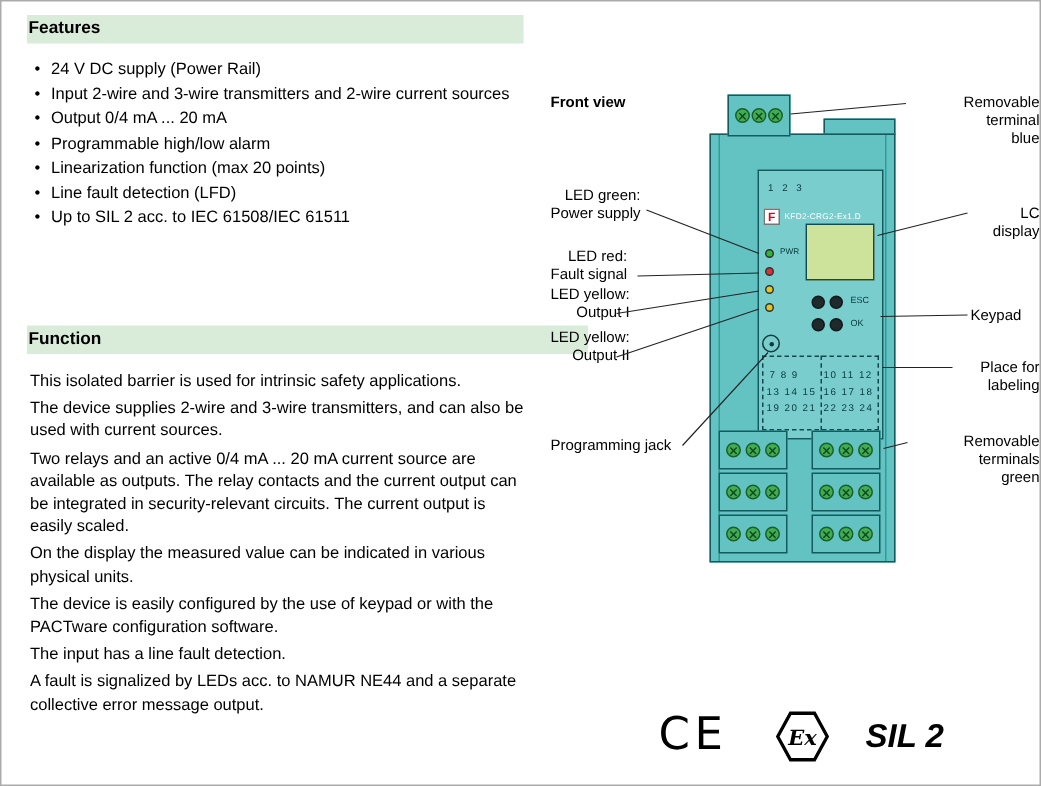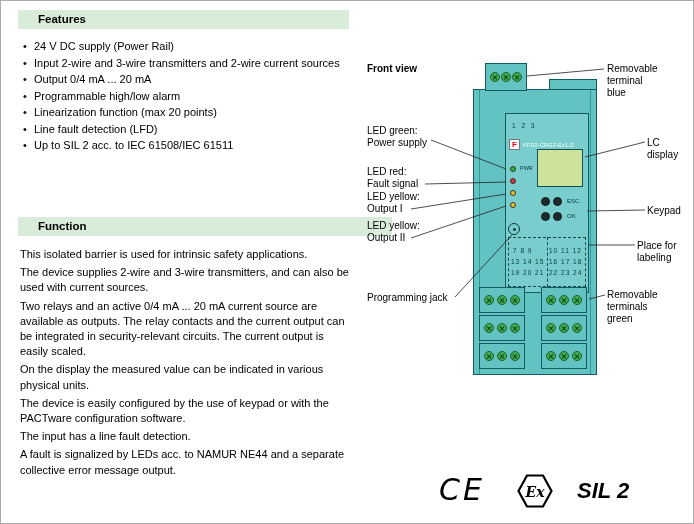--- a/index.html
+++ b/index.html
@@ -4,38 +4,38 @@
 <style>
   * { margin:0; padding:0; box-sizing:border-box; }
   html,body { background:#ffffff; }
   .page {
     position:relative; width:694px; height:524px; background:#fff;
     border:1px solid #ababab; overflow:hidden;
     font-family:"Liberation Sans", sans-serif; color:#000;
   }
   .section-header {
     position:absolute; height:19px; background:var(--heading-bg,#d9ecd9);
-    font-size:11.5px; font-weight:bold; padding:3px 20px;
+    font-size:11.5px; font-weight:bold; padding:3px 1px;
   }
   #features-header { left:17px; top:9px;  width:331px; }
   #function-header { left:17px; top:216px; width:374px; }
   #assembly-header { left:360px; top:9px; width:323px; }
 
   #features-list { position:absolute; left:22px; top:38px; width:324px;
     list-style:none; font-size:11px; line-height:15.5px; }
   #features-list li { position:relative; padding-left:11px; margin-bottom:1px; }
   #features-list li::before { content:"\2022"; position:absolute; left:0; }
 
   #function-paragraphs { position:absolute; left:19px; top:246px; width:330px;
     font-size:11px; line-height:15.2px; }
   #function-paragraphs p { margin:0 0 3px 0; }
   a.doc-link { color:#000; text-decoration:underline; cursor:pointer; }
 
   
-  .diagram-label { position:absolute; font-size:10px; line-height:12px; }
+  .diagram-label { position:absolute; font-size:10px; line-height:12px;text-align:right; }
   .diagram-label.bold { font-weight:bold; }
 
   .device-body { position:absolute; left:472px; top:88px; width:124px; height:286px;
     background:var(--device-teal,#63c3c3); border:1px solid #135b5e; }
   .edge-line { position:absolute; width:1px; background:#2f9c9c; }
   .top-step { position:absolute; left:548px; top:78px; width:48px; height:11px;
     background:var(--device-teal,#63c3c3); border:1px solid #135b5e; }
 
   .terminal-block { position:absolute; background:var(--device-teal,#63c3c3);
     border:1px solid #135b5e; display:flex; align-items:center;
@@ -70,21 +70,21 @@
   .label-area { position:absolute; left:507px; top:236px; width:78px; height:50px;
     border:1px dashed #11494c; }
   .label-area-divider { position:absolute; left:546px; top:236px; width:0; height:50px;
     border-left:1px dashed #11494c; }
   .term-num { position:absolute; font-size:6.5px; color:#07393c;
     letter-spacing:1px; white-space:nowrap; }
 
   .leaders { position:absolute; left:0; top:0; pointer-events:none; }
 
   .ce-mark { position:absolute; left:438px; top:471px; font-size:30px;
-    letter-spacing:3px; font-family:"DejaVu Sans", sans-serif;font-style:italic; }
+    letter-spacing:3px; font-family:"DejaVu Sans", sans-serif; }
   .ex-mark { position:absolute; left:516px; top:473px; }
   .sil-mark { position:absolute; left:576px; top:477px; font-size:22px;
     font-weight:bold; font-style:italic; }
 </style>
 </head>
 <body>
 
 <div class="page">
 
   <div class="section-header" id="features-header">Features</div>

